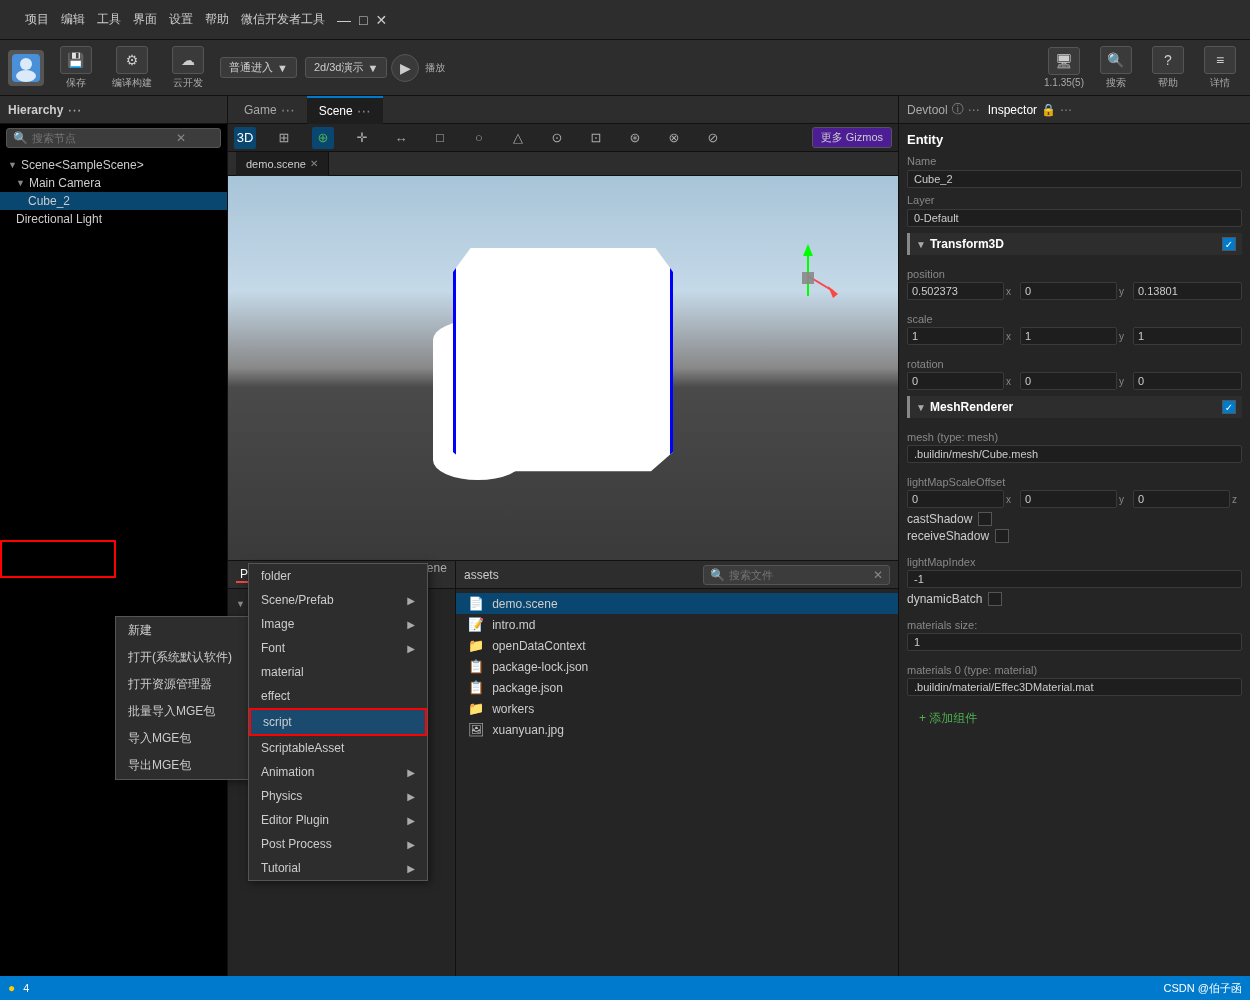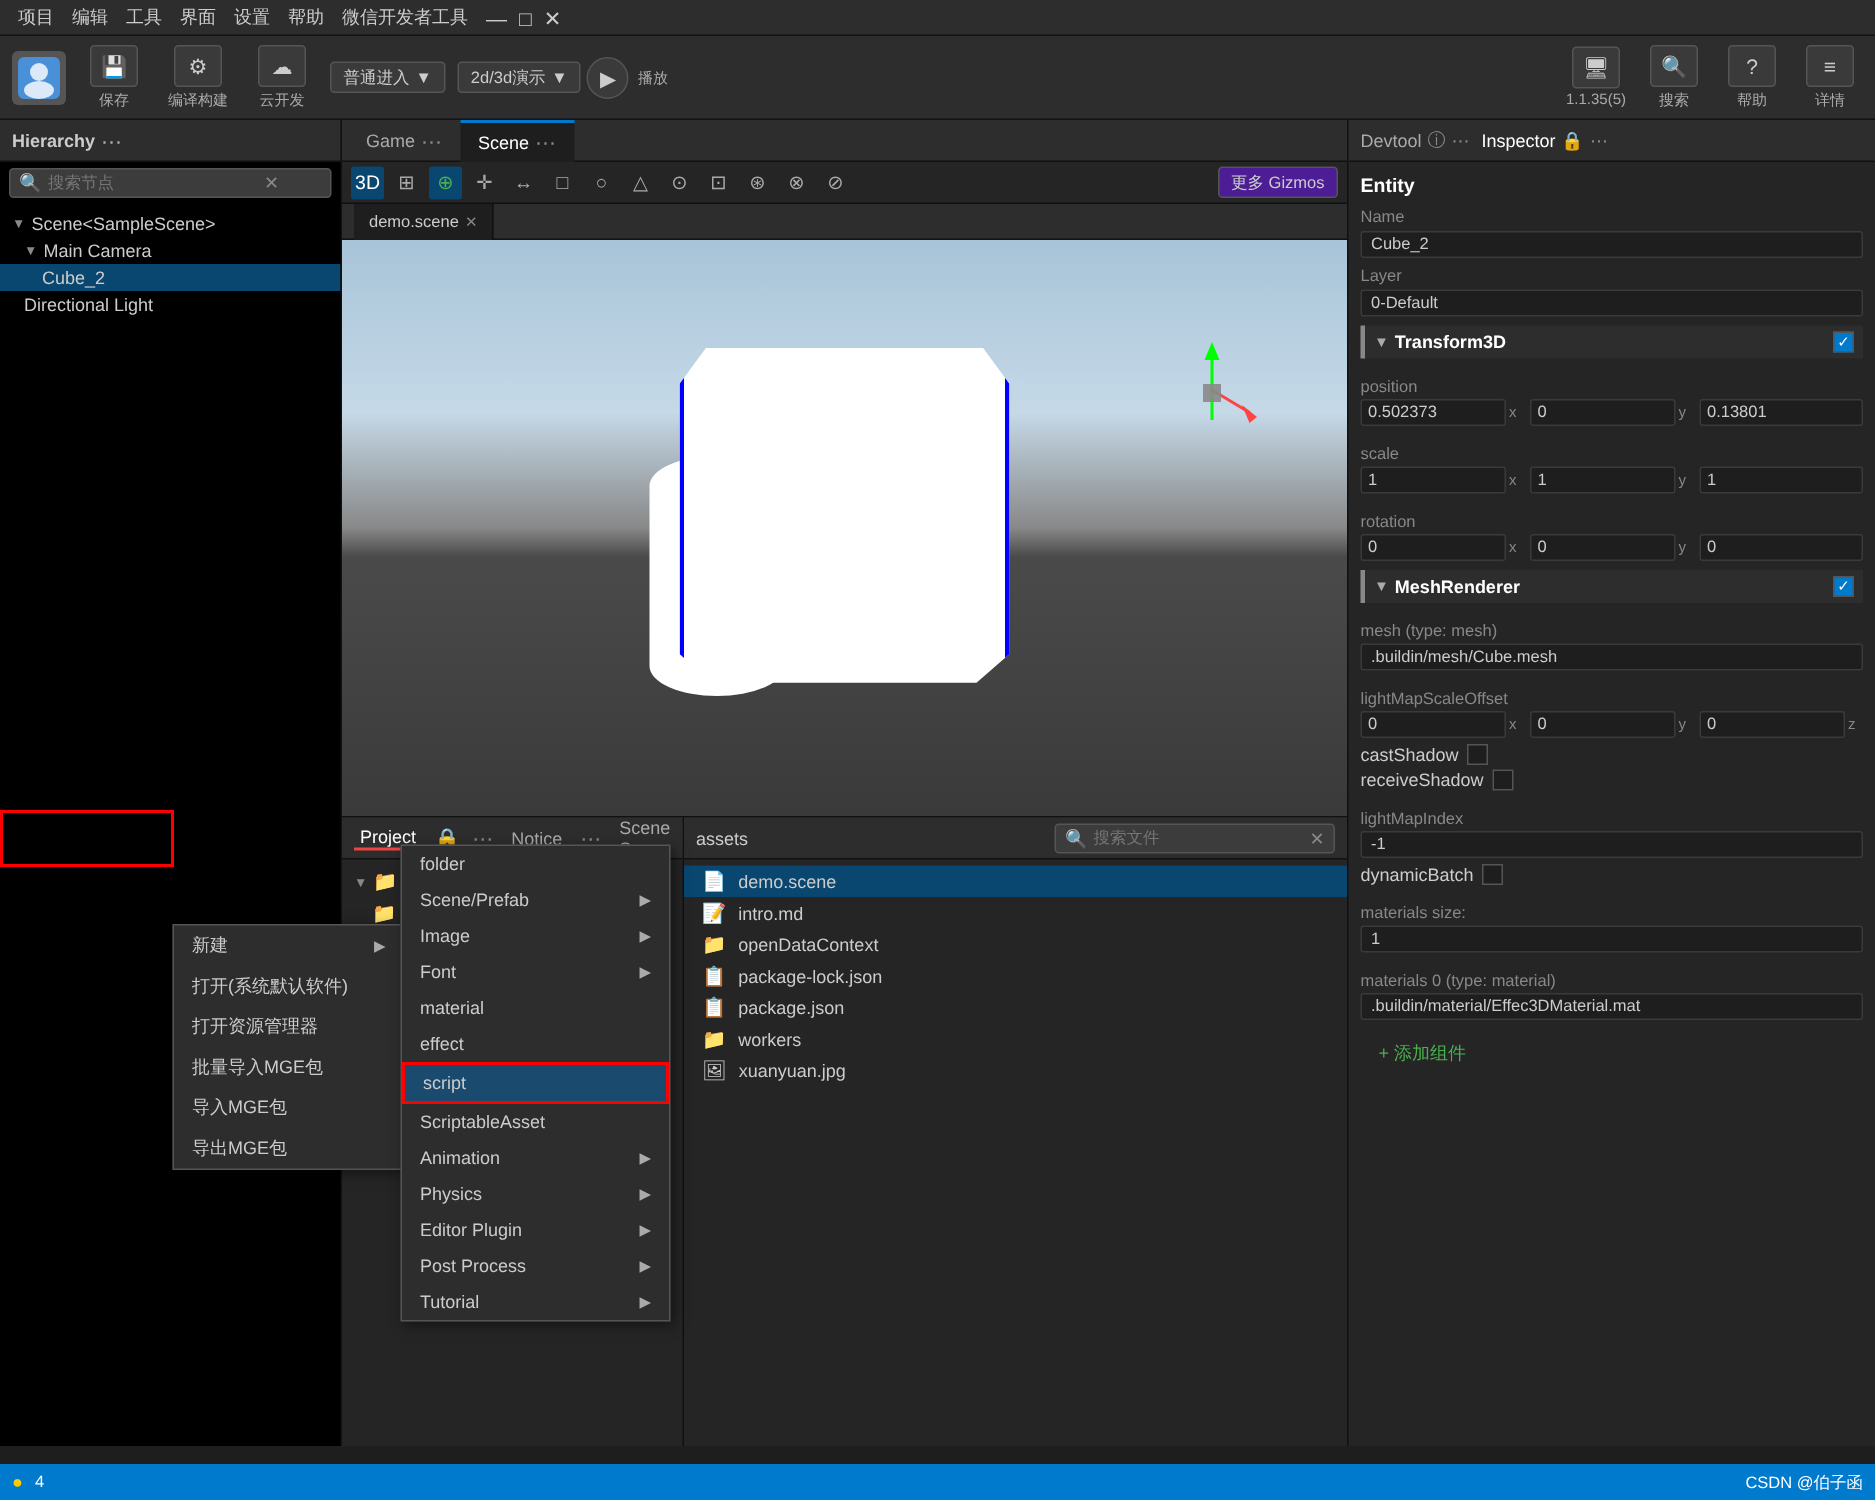--- a/index.html
+++ b/index.html
@@ -10,24 +10,24 @@
       color: #cccccc;
       font-family: 'Microsoft YaHei', 'SimHei', sans-serif;
       font-size: 12px;
       overflow: hidden;
       position: relative;
     }
 
     
     .menu-bar {
       background: #2d2d2d;
-      height: 24px;
-      display: flex;
-      align-items: center;
-      padding: 0 12px;
+      height: 40px;
+      display: flex;
+      align-items: center;
+      padding: 0 25px;
       gap: 12px;
       border-bottom: 1px solid #111;
     }
     .menu-bar span {
       color: #cccccc;
       cursor: pointer;
       font-size: 12px;
     }
     .menu-title {
       flex: 1;
@@ -273,21 +273,21 @@
       color: #888;
     }
 
     
     .scene-toolbar {
       height: 28px;
       background: #252526;
       display: flex;
       align-items: center;
       padding: 0 6px;
-      gap: 4px;
+      gap: 17px;
       border-bottom: 1px solid #111;
     }
     .scene-toolbar-btn {
       width: 22px;
       height: 22px;
       display: flex;
       align-items: center;
       justify-content: center;
       cursor: pointer;
       color: #aaa;
@@ -442,21 +442,21 @@
       display: flex;
       align-items: center;
       justify-content: space-between;
     }
     .context-item .arrow-right { color: #aaa; font-size: 10px; }
 
     
     .submenu-1 {
       position: absolute;
       top: 563px;
-      left: 267px;
+      left: 248px;
       background: #2d2d2d;
       border: 1px solid #555;
       box-shadow: 2px 2px 8px rgba(0,0,0,0.5);
       z-index: 100;
       min-width: 180px;
     }
 
     .submenu-item {
       padding: 5px 12px;
       cursor: pointer;

